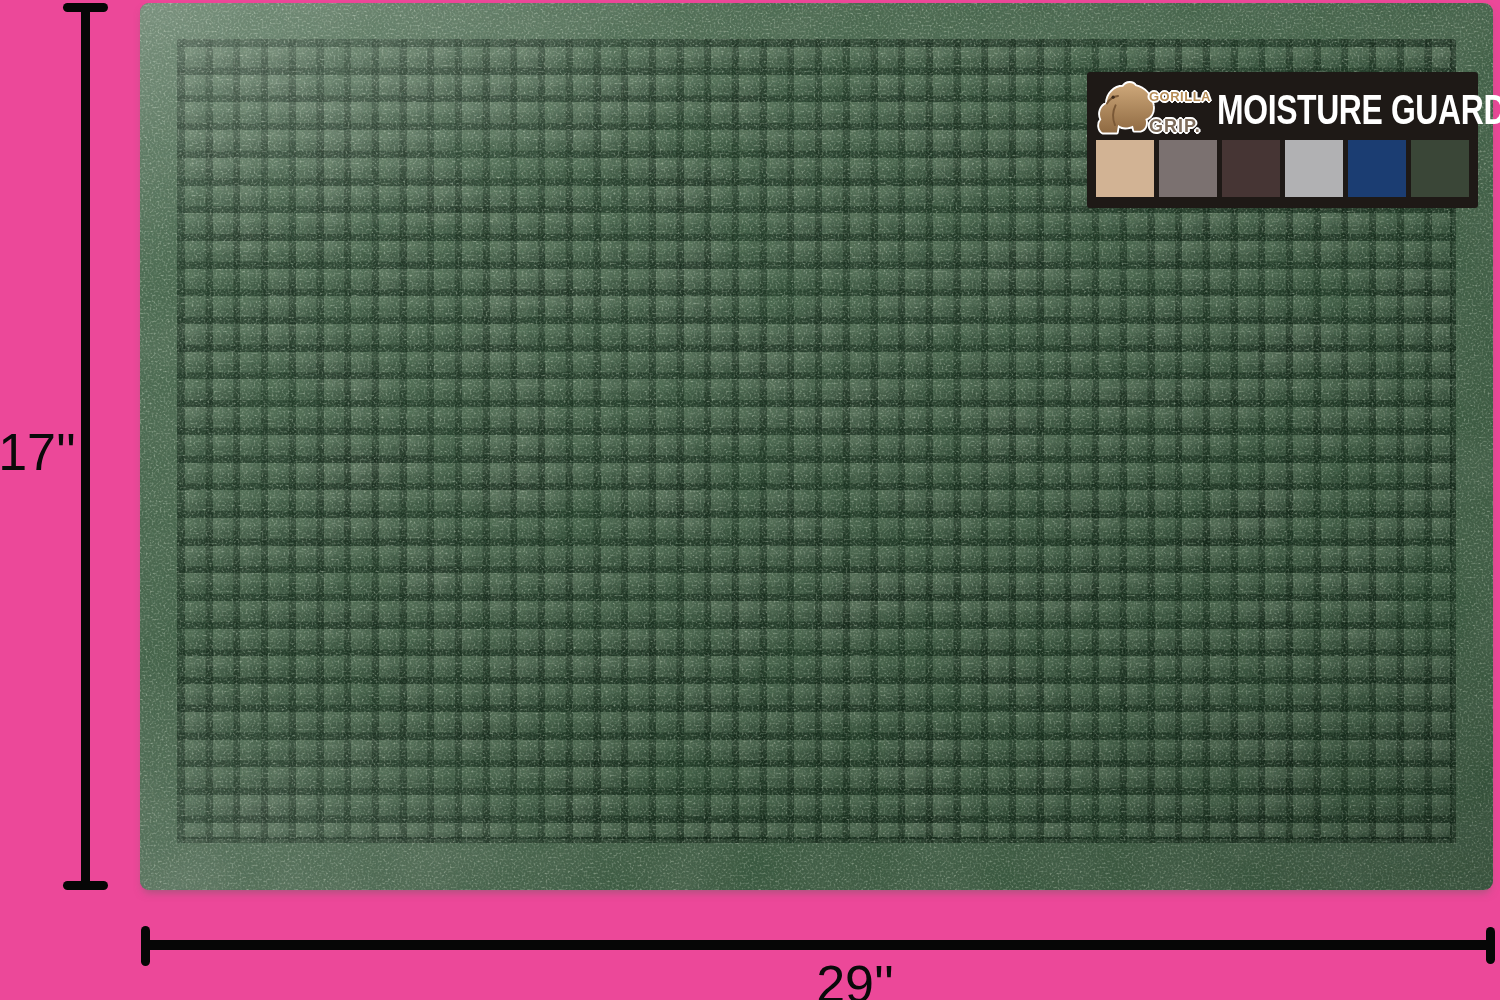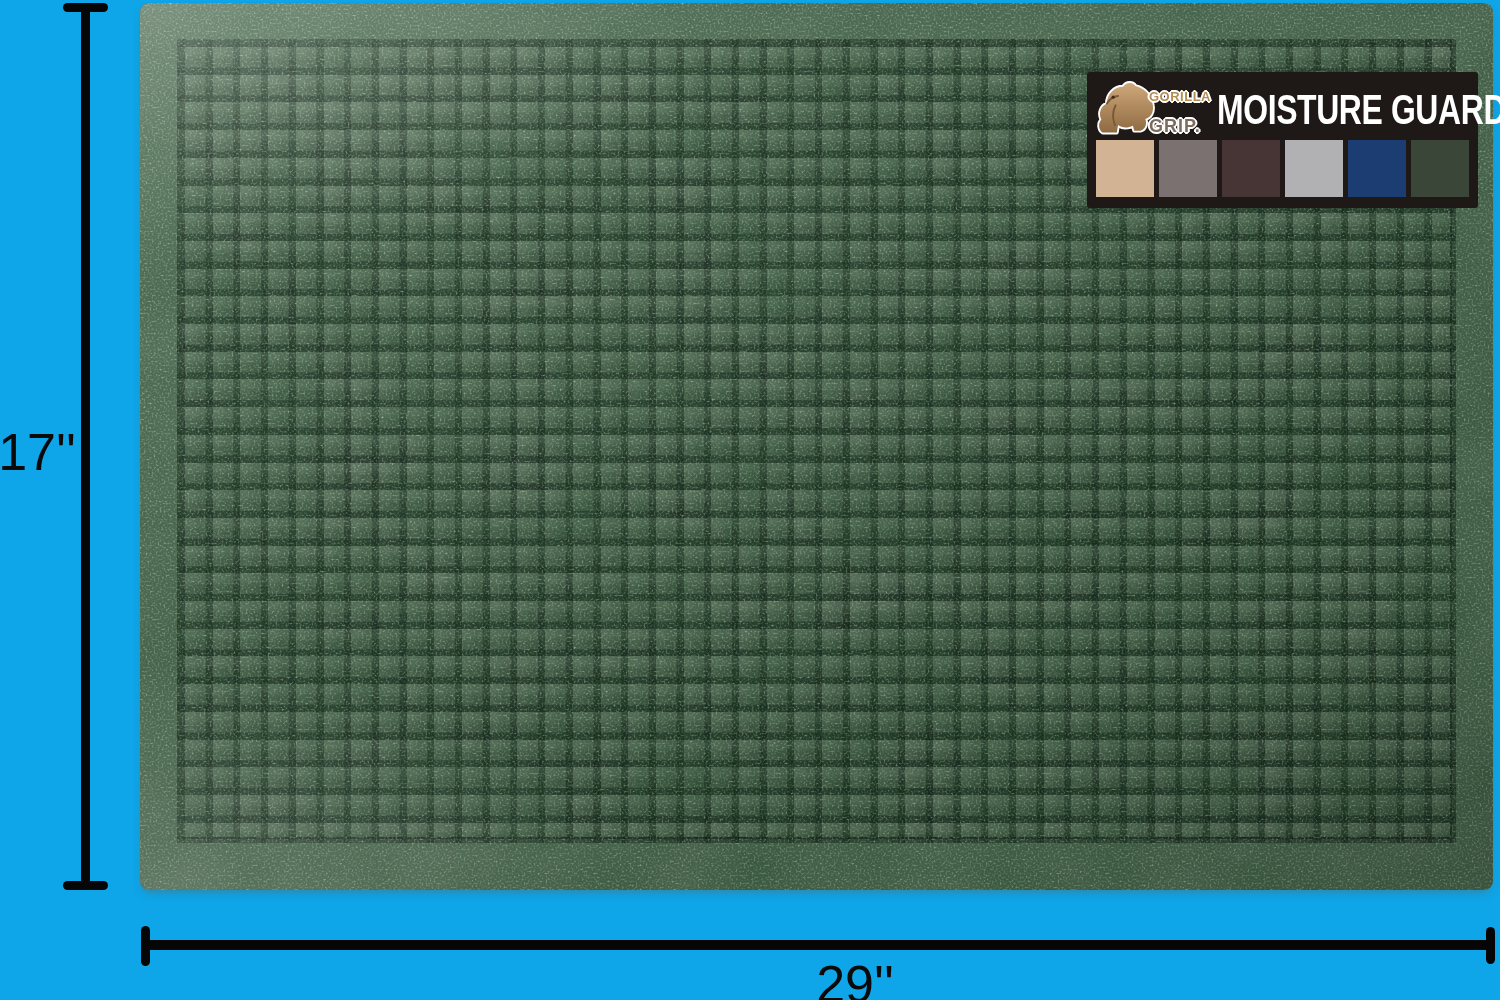--- a/index.html
+++ b/index.html
@@ -1,20 +1,20 @@
 <!DOCTYPE html>
 <html><head>
 <meta charset="utf-8">
 <style>
   html, body { margin: 0; padding: 0; }
   .canvas {
     position: relative;
     width: 1500px;
     height: 1000px;
-    background: #0ea5e9;
+    background: #ec4899;
     overflow: hidden;
     font-family: "Liberation Sans", sans-serif;
   }
 
   
   .dim { position: absolute; background: #060606; }
   .vline     { left: 81px;   top: 7px;    width: 9px;    height: 876px; }
   .vcap-top  { left: 63px;   top: 3px;    width: 45px;   height: 9px;  border-radius: 4.5px; }
   .vcap-bot  { left: 63px;   top: 881px;  width: 45px;   height: 9px;  border-radius: 4.5px; }
   .hline     { left: 146px;  top: 940px;  width: 1345px; height: 10px; }

